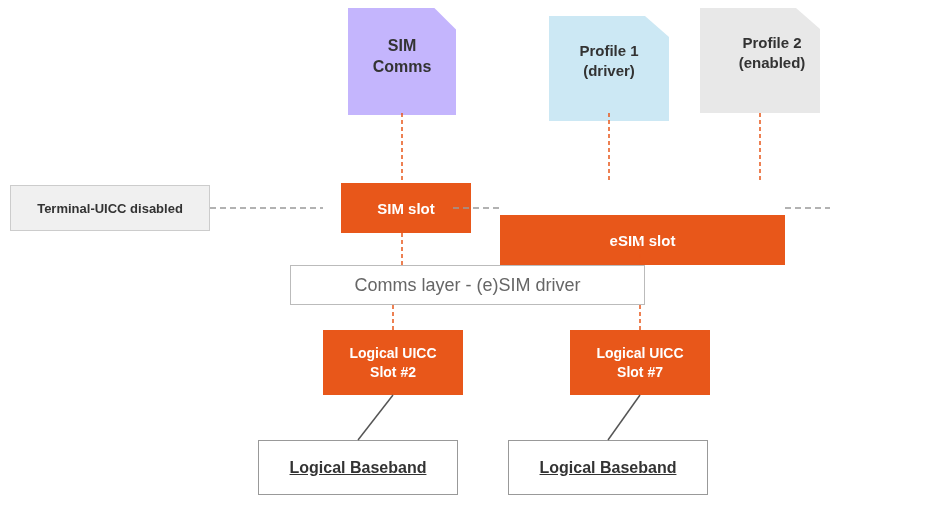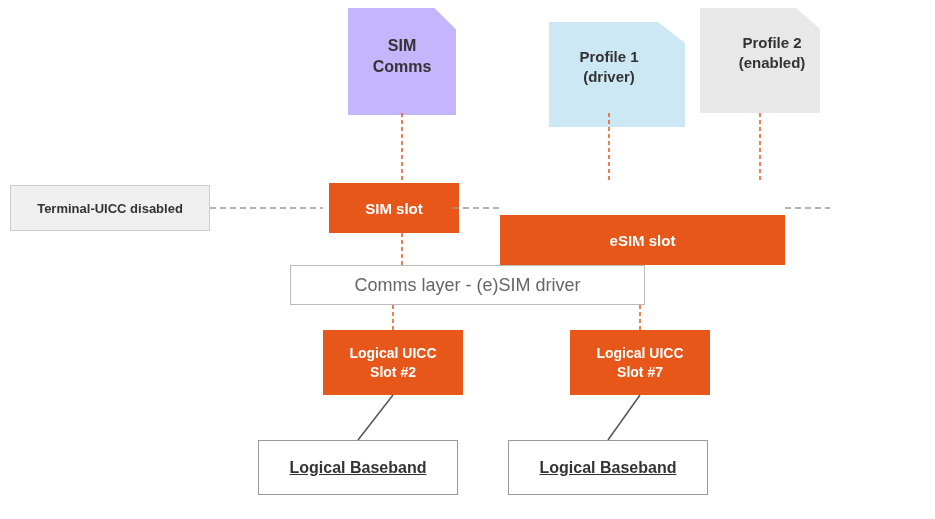--- a/index.html
+++ b/index.html
@@ -25,23 +25,23 @@
       left: 348px;
       width: 108px;
       height: 107px;
       background: #c4b5fd;
       clip-path: polygon(0 0, 80% 0, 100% 20%, 100% 100%, 0 100%);
     }
 
     
     .profile1-box {
       position: absolute;
-      top: 22px;
+      top: 16px;
       left: 549px;
-      width: 136px;
+      width: 120px;
       height: 105px;
       background: #cce8f4;
       clip-path: polygon(0 0, 80% 0, 100% 20%, 100% 100%, 0 100%);
     }
 
     
     .profile2-box {
       position: absolute;
       top: 8px;
       left: 700px;
@@ -77,21 +77,21 @@
       font-size: 13px;
       font-weight: 600;
       color: #333;
       text-align: center;
     }
 
     
     .sim-slot-box {
       position: absolute;
       top: 183px;
-      left: 329px;
+      left: 341px;
       width: 130px;
       height: 50px;
       background: #e8571a;
       display: flex;
       align-items: center;
       justify-content: center;
     }
     .sim-slot-label {
       font-size: 15px;
       font-weight: 700;

